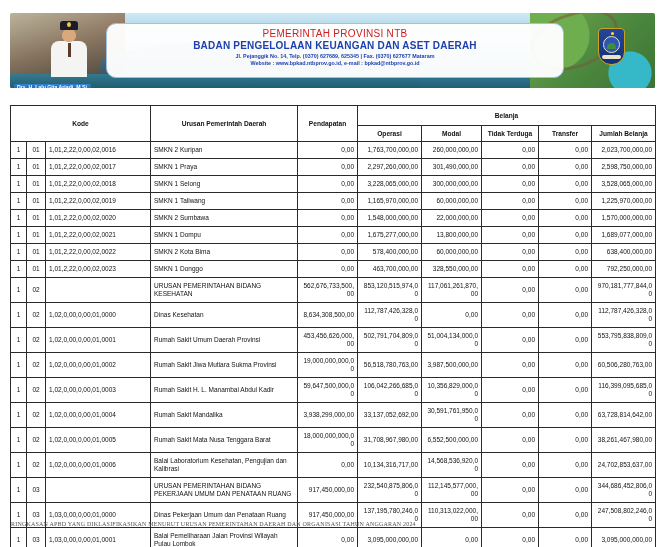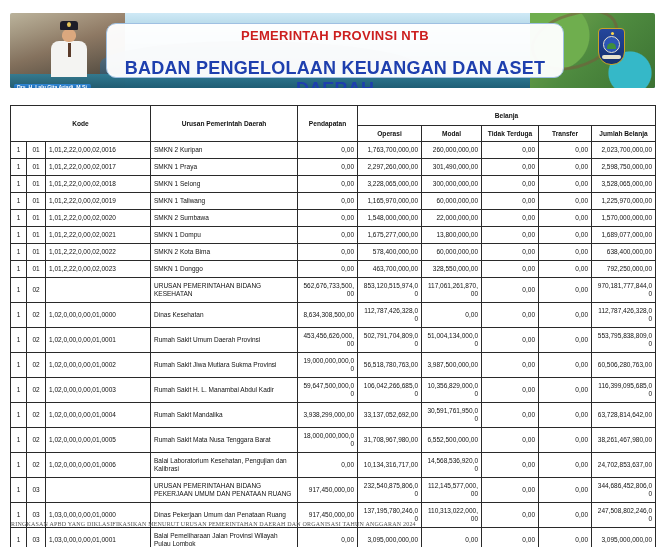--- a/index.html
+++ b/index.html
@@ -37,22 +37,22 @@
     border-radius:8px 8px 0 0; }
   .person-tie { position:absolute; left:34px; top:24px; width:3px; height:14px; background:#5a3b2a; }
   .caption-box { position:absolute; left:4px; top:63px; width:150px; line-height:1; }
   .caption-line { display:inline-block; background:linear-gradient(180deg,#2f86d4,#125a9e); color:#ffffff;
     font-size:5.2px; font-weight:bold; padding:1px 3px; border-radius:2px; margin-bottom:1px; white-space:nowrap; }
 
   
   .center-plate { position:absolute; left:96px; top:10px; width:458px; height:55px;
     background:rgba(255,255,255,.96); border:1px solid #9fc0e2; border-radius:10px;
     text-align:center; padding-top:4px; }
-  .agency-line1 { color:#cc1f1f; font-weight:bold; font-size:13px; letter-spacing:.3px; }
-  .agency-line2 { color:#1e3fae; font-weight:bold; font-size:18px; letter-spacing:.2px; margin-top:15px; }
+  .agency-line1 { color:#cc1f1f; font-weight:normal; font-size:10px; letter-spacing:.3px; }
+  .agency-line2 { color:#1e3fae; font-weight:bold; font-size:10px; letter-spacing:.2px; margin-top:1px; }
   .agency-addr  { color:#1e3fae; font-weight:bold; font-size:5.4px; margin-top:2px; }
   .agency-web   { color:#1e3fae; font-weight:bold; font-size:5.4px; margin-top:1px; }
 
   
   .emblem { position:absolute; right:30px; top:15px; width:27px; height:37px;
     background:linear-gradient(180deg,#24469c,#16306e); border:1px solid #c9a227;
     border-radius:4px 4px 13px 13px; }
   .emblem-ring { position:absolute; left:4px; top:7px; width:17px; height:17px; border:1px solid #e8e3cf;
     border-radius:50%; background:#2c55b5; }
   .emblem-dome { position:absolute; left:8px; top:14px; width:9px; height:6px; background:#3f8f3c;

